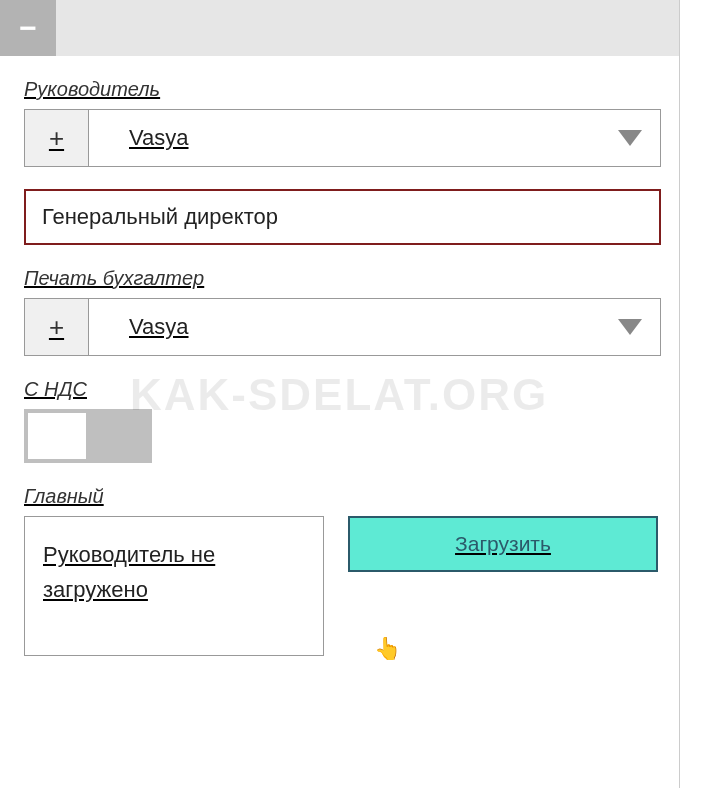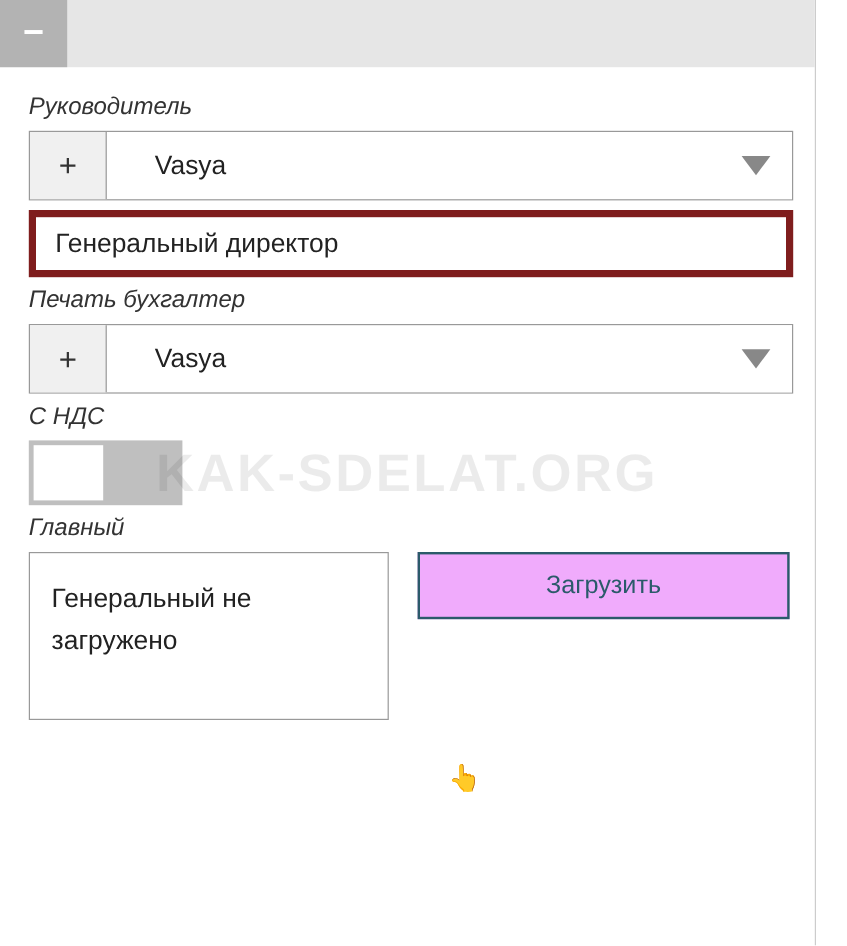--- a/index.html
+++ b/index.html
@@ -37,21 +37,22 @@
   .header-title {
     color: #c62828;
     font-style: italic;
     font-size: 22px;
     margin-left: 18px;
   }
   .content {
     padding: 22px 18px 18px 24px;
   }
   .field {
-    margin-bottom: 8px;
+    margin-bottom: 22px;
+    text-decoration: underline;
   }
   .field-label {
     font-style: italic;
     font-size: 20px;
     color: #333;
     margin-bottom: 8px;
     display: block;
   }
   .combo {
     display: flex;
@@ -87,21 +88,21 @@
   }
   .chevron {
     width: 0; height: 0;
     border-left: 12px solid transparent;
     border-right: 12px solid transparent;
     border-top: 16px solid #888;
   }
   .text-input {
     width: 100%;
     height: 56px;
-    border: 6px solid #7f1d1d;
+    border: 2px solid #7f1d1d;
     padding: 0 16px;
     font-size: 22px;
     color: #222;
   }
   .toggle {
     width: 128px;
     height: 54px;
     background: #bfbfbf;
     position: relative;
     cursor: pointer;
@@ -123,21 +124,21 @@
     border: 1px solid #999;
     padding: 20px 18px;
     font-size: 22px;
     color: #222;
     line-height: 1.6;
   }
   .upload-btn {
     width: 310px;
     height: 56px;
     border: 2px solid #2b5a6a;
-    background: #f0abfc;
+    background: #5eead4;
     color: #2b5a6a;
     font-size: 21px;
     cursor: pointer;
   }
   .cursor-hand {
     position: absolute;
     left: 374px;
     top: 636px;
     font-size: 22px;
     pointer-events: none;
@@ -200,21 +201,21 @@
     <div class="field">
       <div class="field-label">С НДС</div>
       <div class="toggle">
         <div class="toggle-knob"></div>
       </div>
     </div>
 
     <div class="field">
       <div class="field-label">Главный</div>
       <div class="stamp-row">
-        <div class="stamp-preview">Генеральный не загружено</div>
+        <div class="stamp-preview">Руководитель не загружено</div>
         <button class="upload-btn">Загрузить</button>
       </div>
     </div>
 
   </div>
 </div>
 
 <div class="watermark">KAK-SDELAT.ORG</div>
 <div class="cursor-hand">👆</div>
 

